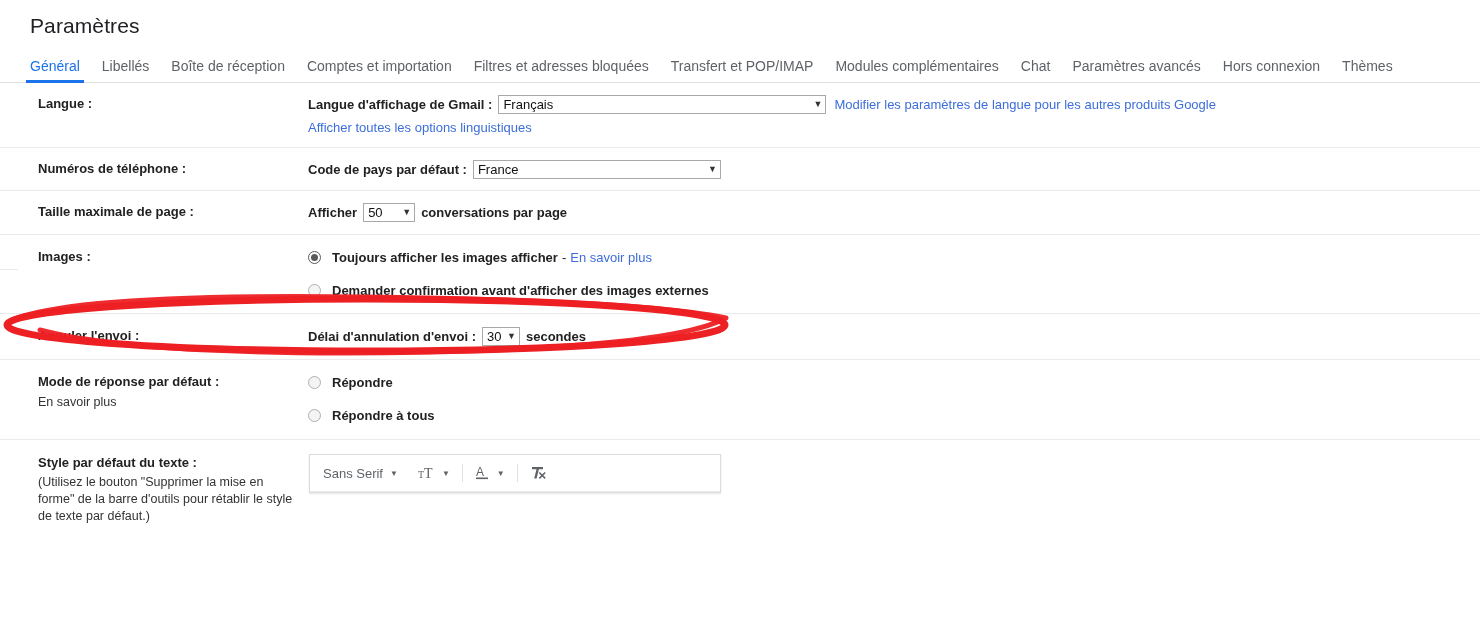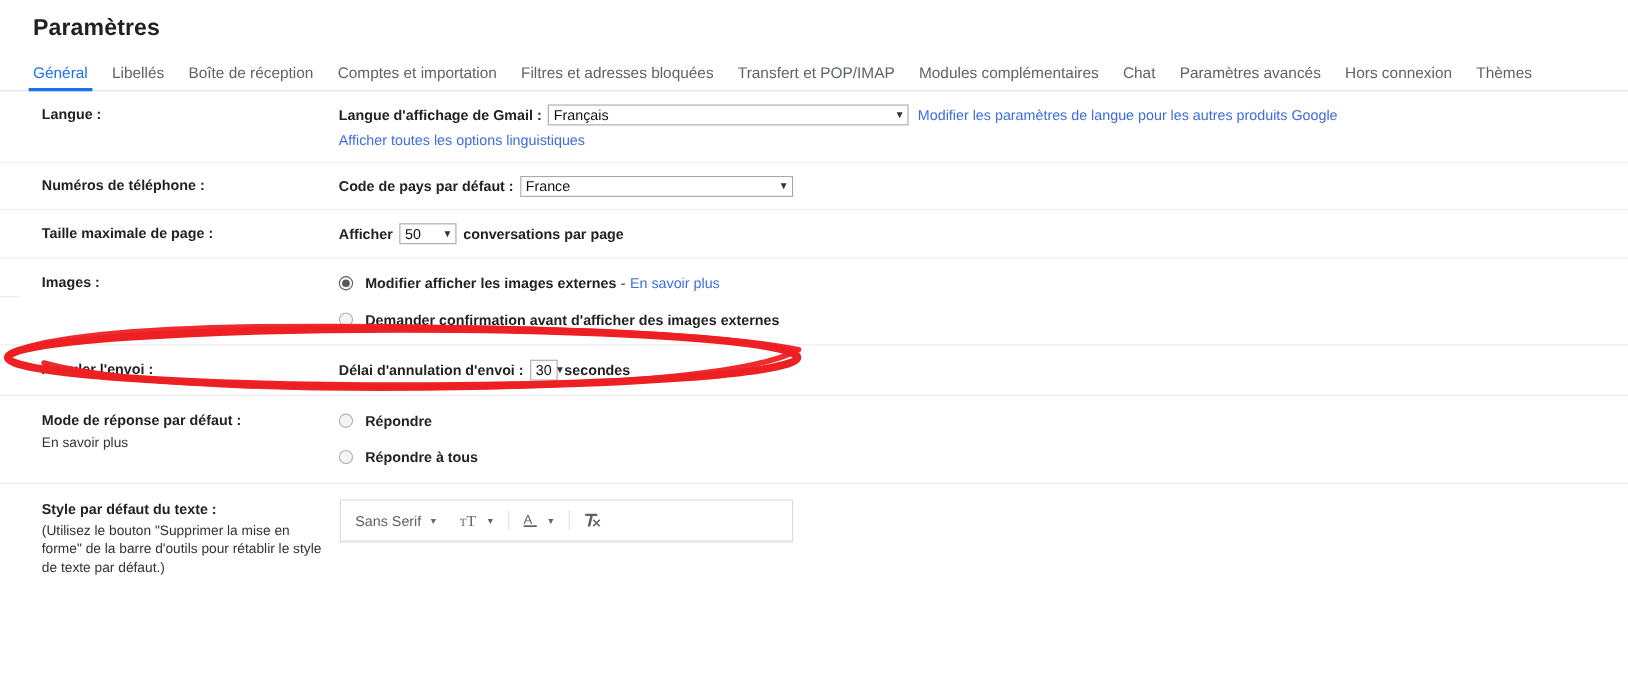--- a/index.html
+++ b/index.html
@@ -12,21 +12,21 @@
     height: 634px;
     font-family: "Liberation Sans", sans-serif;
     color: #202124;
     overflow: hidden;
     position: relative;
   }
 
   
   .page-title {
     font-size: 21px;
-    font-weight: 700;
+    font-weight: 400;
     color: #202124;
     padding: 14px 0 0 30px;
     letter-spacing: 0.1px;
   }
 
   
   .tabbar {
     margin-top: 14px;
     border-bottom: 1px solid #e0e0e0;
     padding-left: 30px;
@@ -119,21 +119,21 @@
   }
   .sel .caret {
     font-size: 9px;
     color: #333;
     margin-left: 6px;
     line-height: 1;
   }
   .sel-lang { width: 328px; gap: 48px; }
   .sel-country { width: 248px; }
   .sel-pagesize { width: 52px; }
-  .sel-undo { width: 25px; }
+  .sel-undo { width: 38px; }
 
   
   .radio-line {
     display: flex;
     align-items: center;
     margin-bottom: 14px;
   }
   .radio-line:last-child { margin-bottom: 0; }
   .radio {
     width: 13px;
@@ -293,21 +293,21 @@
         <span class="strong">conversations par page</span>
       </div>
     </div>
   </div>
 
   <div class="row" style="padding-top:13px;padding-bottom:13px;">
     <div class="label">Images :</div>
     <div class="value">
       <div class="radio-line">
         <span class="radio checked"></span>
-        <span class="radio-label">Modifier afficher les images externes</span>
+        <span class="radio-label">Toujours afficher les images afficher</span>
         <span class="radio-label" style="font-weight:normal;margin:0 4px;">-</span>
         <a class="blue" href="#">En savoir plus</a>
       </div>
       <div class="radio-line">
         <span class="radio"></span>
         <span class="radio-label">Demander confirmation avant d'afficher des images externes</span>
       </div>
     </div>
   </div>
 

